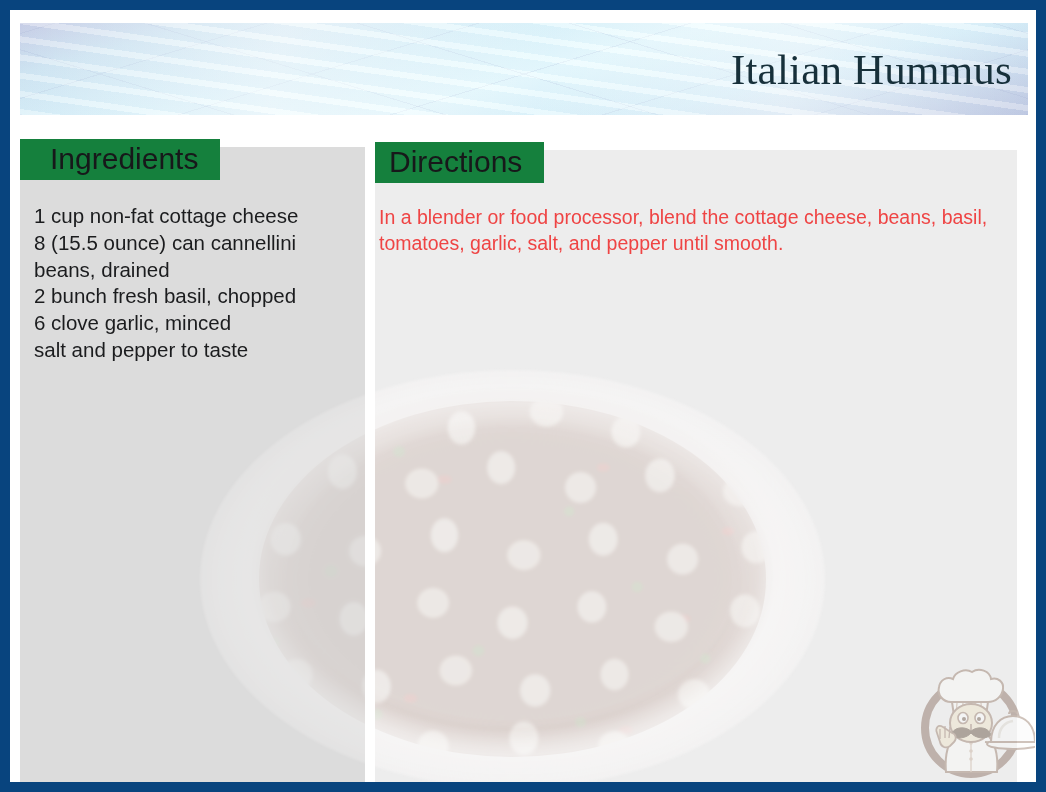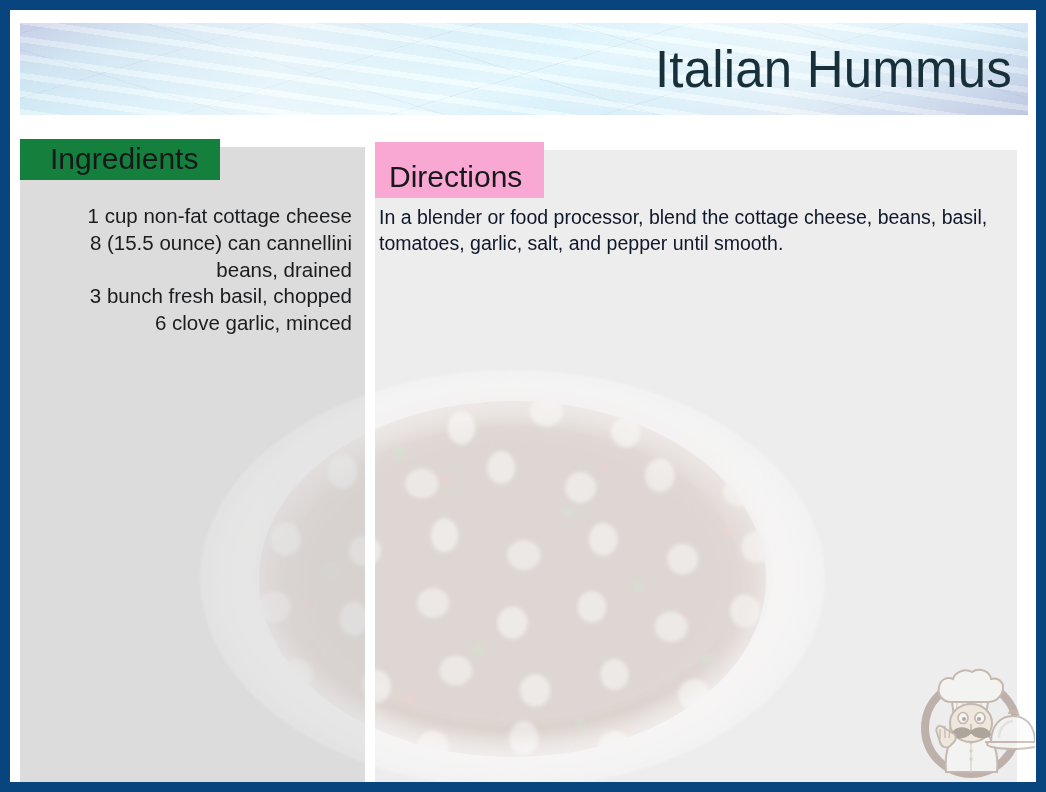--- a/index.html
+++ b/index.html
@@ -75,25 +75,26 @@
         rgba(180,200,225,0.10) 6px,
         rgba(180,200,225,0.10) 18px);
     pointer-events: none;
   }
 
   #recipe-title {
     position: absolute;
     right: 16px;
     top: 50%;
     transform: translateY(-50%);
-    font-size: 51px;
+    font-size: 43px;
     letter-spacing: 0.2px;
     color: #17303a;
     white-space: nowrap;
     z-index: 3;
+    font-family: Liberation Serif, serif;
   }
 
   
   .panel {
     position: absolute;
     bottom: 0;
   }
 
   #ingredients-panel {
     left: 10px;
@@ -124,45 +125,45 @@
   #ingredients-tab {
     left: 10px;
     top: 129px;
     padding: 3px 22px 4px 30px;
     background: #15803d;
   }
 
   #directions-tab {
     left: 365px;
     top: 132px;
-    padding: 18px 22px 4px 14px;
-    background: #f9a8d4;
+    padding: 3px 22px 4px 14px;
+    background: #15803d;
   }
 
   
   #ingredients-list {
     position: absolute;
     left: 24px;
     top: 193px;
     width: 318px;
     font-size: 20.5px;
     line-height: 26.8px;
     color: #1b1c1e;
     z-index: 5;
   }
-  #ingredients-list .item { display: block; text-align: right; }
+  #ingredients-list .item { display: block; }
 
   #directions-text {
     position: absolute;
     left: 369px;
     top: 194px;
     width: 625px;
     font-size: 19.5px;
     line-height: 26px;
-    color: #0f172a;
+    color: #ef4444;
     z-index: 5;
   }
 
   
   #dish-photo {
     position: absolute;
     left: 190px;
     top: 360px;
     width: 625px;
     height: 418px;
@@ -337,22 +338,23 @@
     <div id="ingredients-wash"></div>
     <div id="directions-wash"></div>
     <div id="panel-seam"></div>
 
     <div class="section-tab" id="ingredients-tab">Ingredients</div>
     <div class="section-tab" id="directions-tab">Directions</div>
 
     <div id="ingredients-list">
       <span class="item">1 cup non-fat cottage cheese</span>
       <span class="item">8 (15.5 ounce) can cannellini beans, drained</span>
-      <span class="item">3 bunch fresh basil, chopped</span>
+      <span class="item">2 bunch fresh basil, chopped</span>
       <span class="item">6 clove garlic, minced</span>
+      <span class="item">salt and pepper to taste</span>
     </div>
 
     <div id="directions-text">In a blender or food processor, blend the cottage cheese, beans, basil, tomatoes, garlic, salt, and pepper until smooth.</div>
 
     <div id="chef-logo">
       <svg viewBox="0 0 122 132" xmlns="http://www.w3.org/2000/svg">
 
         <circle cx="58" cy="78" r="46" fill="none" stroke="#7a5a4a" stroke-width="8"></circle>
 
         <path d="M38 52 C30 52 24 45 26 37 C27 30 34 26 40 29 C42 22 52 18 59 22

